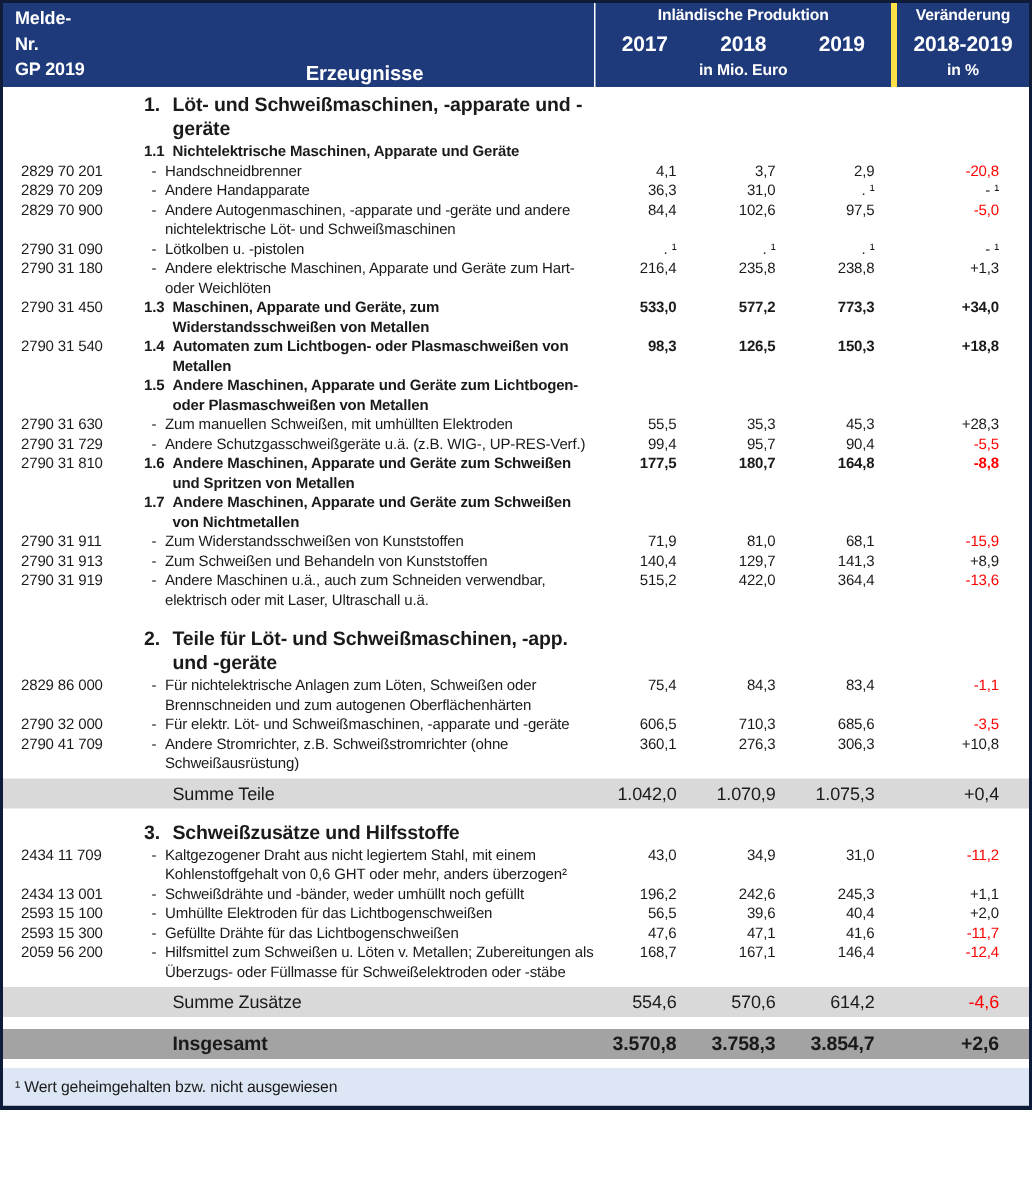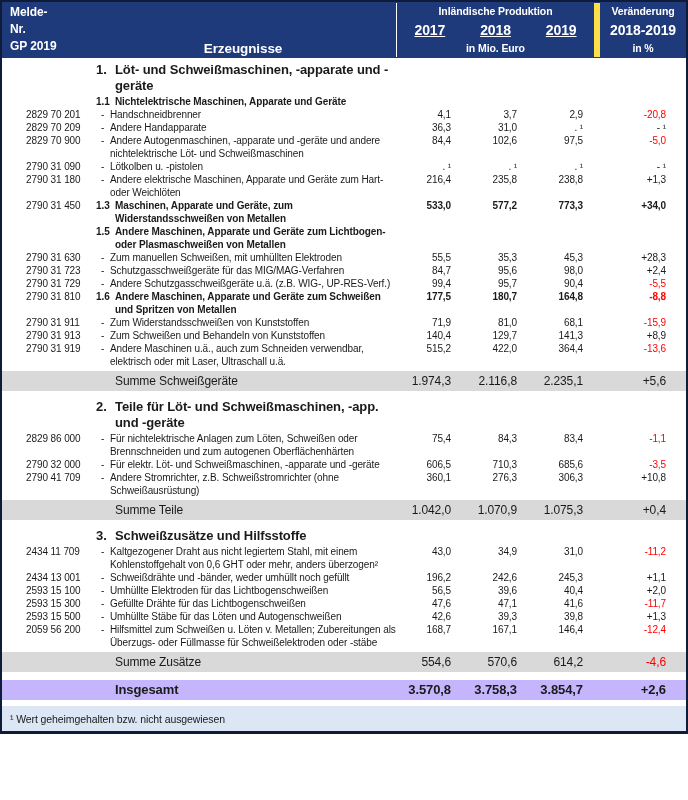--- a/index.html
+++ b/index.html
@@ -1,49 +1,49 @@
 <!DOCTYPE html>
 <html lang="de"><head>
 <meta charset="utf-8">
 <style>
   html,body{margin:0;padding:0;background:#fff;}
   body{font-family:"Liberation Sans",sans-serif;color:#1a1a1a;-webkit-font-smoothing:antialiased;}
   .sheet{width:688px;box-sizing:border-box;border:2px solid #0e1c3a;border-bottom-width:3px;background:#fff;}
 
   
-  .hdr{display:flex;background:#1e3a7b;color:#fff;font-weight:bold;letter-spacing:-0.1px;align-items:center;}
+  .hdr{display:flex;background:#1e3a7b;color:#fff;font-weight:bold;letter-spacing:-0.1px;}
   .hdr .h-col1{width:88px;box-sizing:border-box;padding:2px 0 3px 8px;}
   .hdr .h-col1 div{line-height:17px;font-size:12px;}
   .hdr .h-col2{width:306px;box-sizing:border-box;display:flex;align-items:center;justify-content:center;font-size:13.5px;margin-top:36px;}
   .hdr .h-col3{width:198px;box-sizing:border-box;border-left:1px solid #fff;}
-  .hdr .h-col4{flex:1;box-sizing:border-box;border-left:6px solid #fde047;text-align:center;}
+  .hdr .h-col4{flex:1;box-sizing:border-box;border-left:4px solid #fde047;text-align:center;}
   .hdr .h-top{font-size:10.5px;line-height:17px;text-align:center;}
   .hdr .h-years{display:flex;line-height:20px;font-size:14px;}
-  .hdr .h-years span{width:66px;text-align:center;text-decoration:underline;}
+  .hdr .h-years span{width:66px;text-align:center;}
   .hdr .h-years.single{display:block;text-align:center;}
   .hdr .h-bot{font-size:10.5px;line-height:16px;text-align:center;padding-bottom:1px;}
 
   
   table{border-collapse:collapse;table-layout:fixed;width:100%;}
   td{vertical-align:top;padding:0;font-size:10px;line-height:13px;letter-spacing:-0.1px;}
-  td.code{padding-left:24px;white-space:nowrap;}
+  td.code{padding-left:12px;white-space:nowrap;}
   td.desc .descwrap{display:flex;}
   tr.row-item td.desc{padding-left:11px;}
   tr.row-item .mark{flex:0 0 9px;}
   tr.row-section td.desc,tr.row-subsection td.desc{padding-left:6px;font-weight:bold;}
   tr.row-section .mark,tr.row-subsection .mark{flex:0 0 19px;}
   tr.row-section td{font-size:13px;line-height:16px;padding-top:4px;padding-bottom:1px;}
   tr.row-subsection td{font-weight:bold;}
   tr.row-subsection td.code{font-weight:normal;}
   td.val{text-align:right;padding-right:11px;}
   td.chg{text-align:right;padding-right:20px;}
   td.chg.neg{color:#ff0000;}
   tr.row-sum td{background:#d9d9d9;font-size:12px;line-height:16px;padding-top:2px;padding-bottom:2px;}
   tr.row-sum td.desc{padding-left:25px;}
-  tr.row-total td{background:#c4b5fd;font-size:13px;line-height:16px;font-weight:bold;padding-top:2px;padding-bottom:2px;}
+  tr.row-total td{background:#a3a3a3;font-size:13px;line-height:16px;font-weight:bold;padding-top:2px;padding-bottom:2px;}
   tr.row-total td.desc{padding-left:25px;}
   tr.spacer td{height:4px;line-height:0;font-size:0;}
 
   
   .notes{background:#dce6f4;border-top:2px solid #fff;padding:3px 8px 4px 8px;font-size:10.5px;letter-spacing:-0.1px;}
   .notes .fn{line-height:15px;margin-top:3px;}
 </style>
 </head>
 <body>
 
@@ -182,20 +182,33 @@
               <span class="mark">1.3</span>
               <span class="txt">Maschinen, Apparate und Geräte, zum Widerstandsschweißen von Metallen</span>
             </div>
           </td>
           <td class="val">533,0</td>
           <td class="val">577,2</td>
           <td class="val">773,3</td>
           <td class="chg">+34,0</td>
         </tr>
         <tr class="row-subsection">
+          <td class="code">2790 31 540</td>
+          <td class="desc">
+            <div class="descwrap">
+              <span class="mark">1.4</span>
+              <span class="txt">Automaten zum Lichtbogen- oder Plasmaschweißen von Metallen</span>
+            </div>
+          </td>
+          <td class="val">98,3</td>
+          <td class="val">126,5</td>
+          <td class="val">150,3</td>
+          <td class="chg">+18,8</td>
+        </tr>
+        <tr class="row-subsection">
           <td class="code"></td>
           <td class="desc">
             <div class="descwrap">
               <span class="mark">1.5</span>
               <span class="txt">Andere Maschinen, Apparate und Geräte zum Lichtbogen- oder Plasmaschweißen von Metallen</span>
             </div>
           </td>
           <td class="val"></td>
           <td class="val"></td>
           <td class="val"></td>
@@ -208,33 +221,20 @@
               <span class="mark">-</span>
               <span class="txt">Zum manuellen Schweißen, mit umhüllten Elektroden</span>
             </div>
           </td>
           <td class="val">55,5</td>
           <td class="val">35,3</td>
           <td class="val">45,3</td>
           <td class="chg">+28,3</td>
         </tr>
         <tr class="row-item">
-          <td class="code">2790 31 723</td>
-          <td class="desc">
-            <div class="descwrap">
-              <span class="mark">-</span>
-              <span class="txt">Schutzgasschweißgeräte für das MIG/MAG-Verfahren</span>
-            </div>
-          </td>
-          <td class="val">84,7</td>
-          <td class="val">95,6</td>
-          <td class="val">98,0</td>
-          <td class="chg">+2,4</td>
-        </tr>
-        <tr class="row-item">
           <td class="code">2790 31 729</td>
           <td class="desc">
             <div class="descwrap">
               <span class="mark">-</span>
               <span class="txt">Andere Schutzgasschweißgeräte u.ä. (z.B. WIG-, UP-RES-Verf.)</span>
             </div>
           </td>
           <td class="val">99,4</td>
           <td class="val">95,7</td>
           <td class="val">90,4</td>
@@ -246,20 +246,33 @@
             <div class="descwrap">
               <span class="mark">1.6</span>
               <span class="txt">Andere Maschinen, Apparate und Geräte zum Schweißen und Spritzen von Metallen</span>
             </div>
           </td>
           <td class="val">177,5</td>
           <td class="val">180,7</td>
           <td class="val">164,8</td>
           <td class="chg neg">-8,8</td>
         </tr>
+        <tr class="row-subsection">
+          <td class="code"></td>
+          <td class="desc">
+            <div class="descwrap">
+              <span class="mark">1.7</span>
+              <span class="txt">Andere Maschinen, Apparate und Geräte zum Schweißen von Nichtmetallen</span>
+            </div>
+          </td>
+          <td class="val"></td>
+          <td class="val"></td>
+          <td class="val"></td>
+          <td class="chg"></td>
+        </tr>
         <tr class="row-item">
           <td class="code">2790 31 911</td>
           <td class="desc">
             <div class="descwrap">
               <span class="mark">-</span>
               <span class="txt">Zum Widerstandsschweißen von Kunststoffen</span>
             </div>
           </td>
           <td class="val">71,9</td>
           <td class="val">81,0</td>
@@ -288,32 +301,20 @@
             </div>
           </td>
           <td class="val">515,2</td>
           <td class="val">422,0</td>
           <td class="val">364,4</td>
           <td class="chg neg">-13,6</td>
         </tr>
         <tr class="spacer">
           <td colspan="6" style="height: 3px;"></td>
         </tr>
-        <tr class="row-sum">
-          <td class="code"></td>
-          <td class="desc">
-            <div class="descwrap">
-              <span class="txt">Summe Schweißgeräte</span>
-            </div>
-          </td>
-          <td class="val">1.974,3</td>
-          <td class="val">2.116,8</td>
-          <td class="val">2.235,1</td>
-          <td class="chg">+5,6</td>
-        </tr>
         <tr class="spacer">
           <td colspan="6" style="height: 4px;"></td>
         </tr>
         <tr class="row-section">
           <td class="code"></td>
           <td class="desc">
             <div class="descwrap">
               <span class="mark">2.</span>
               <span class="txt">Teile für Löt- und Schweißmaschinen, -app. und -geräte</span>
             </div>
@@ -439,33 +440,20 @@
               <span class="mark">-</span>
               <span class="txt">Gefüllte Drähte für das Lichtbogenschweißen</span>
             </div>
           </td>
           <td class="val">47,6</td>
           <td class="val">47,1</td>
           <td class="val">41,6</td>
           <td class="chg neg">-11,7</td>
         </tr>
         <tr class="row-item">
-          <td class="code">2593 15 500</td>
-          <td class="desc">
-            <div class="descwrap">
-              <span class="mark">-</span>
-              <span class="txt">Umhüllte Stäbe für das Löten und Autogenschweißen</span>
-            </div>
-          </td>
-          <td class="val">42,6</td>
-          <td class="val">39,3</td>
-          <td class="val">39,8</td>
-          <td class="chg">+1,3</td>
-        </tr>
-        <tr class="row-item">
           <td class="code">2059 56 200</td>
           <td class="desc">
             <div class="descwrap">
               <span class="mark">-</span>
               <span class="txt">Hilfsmittel zum Schweißen u. Löten v. Metallen; Zubereitungen als Überzugs- oder Füllmasse für Schweißelektroden oder -stäbe</span>
             </div>
           </td>
           <td class="val">168,7</td>
           <td class="val">167,1</td>
           <td class="val">146,4</td>

